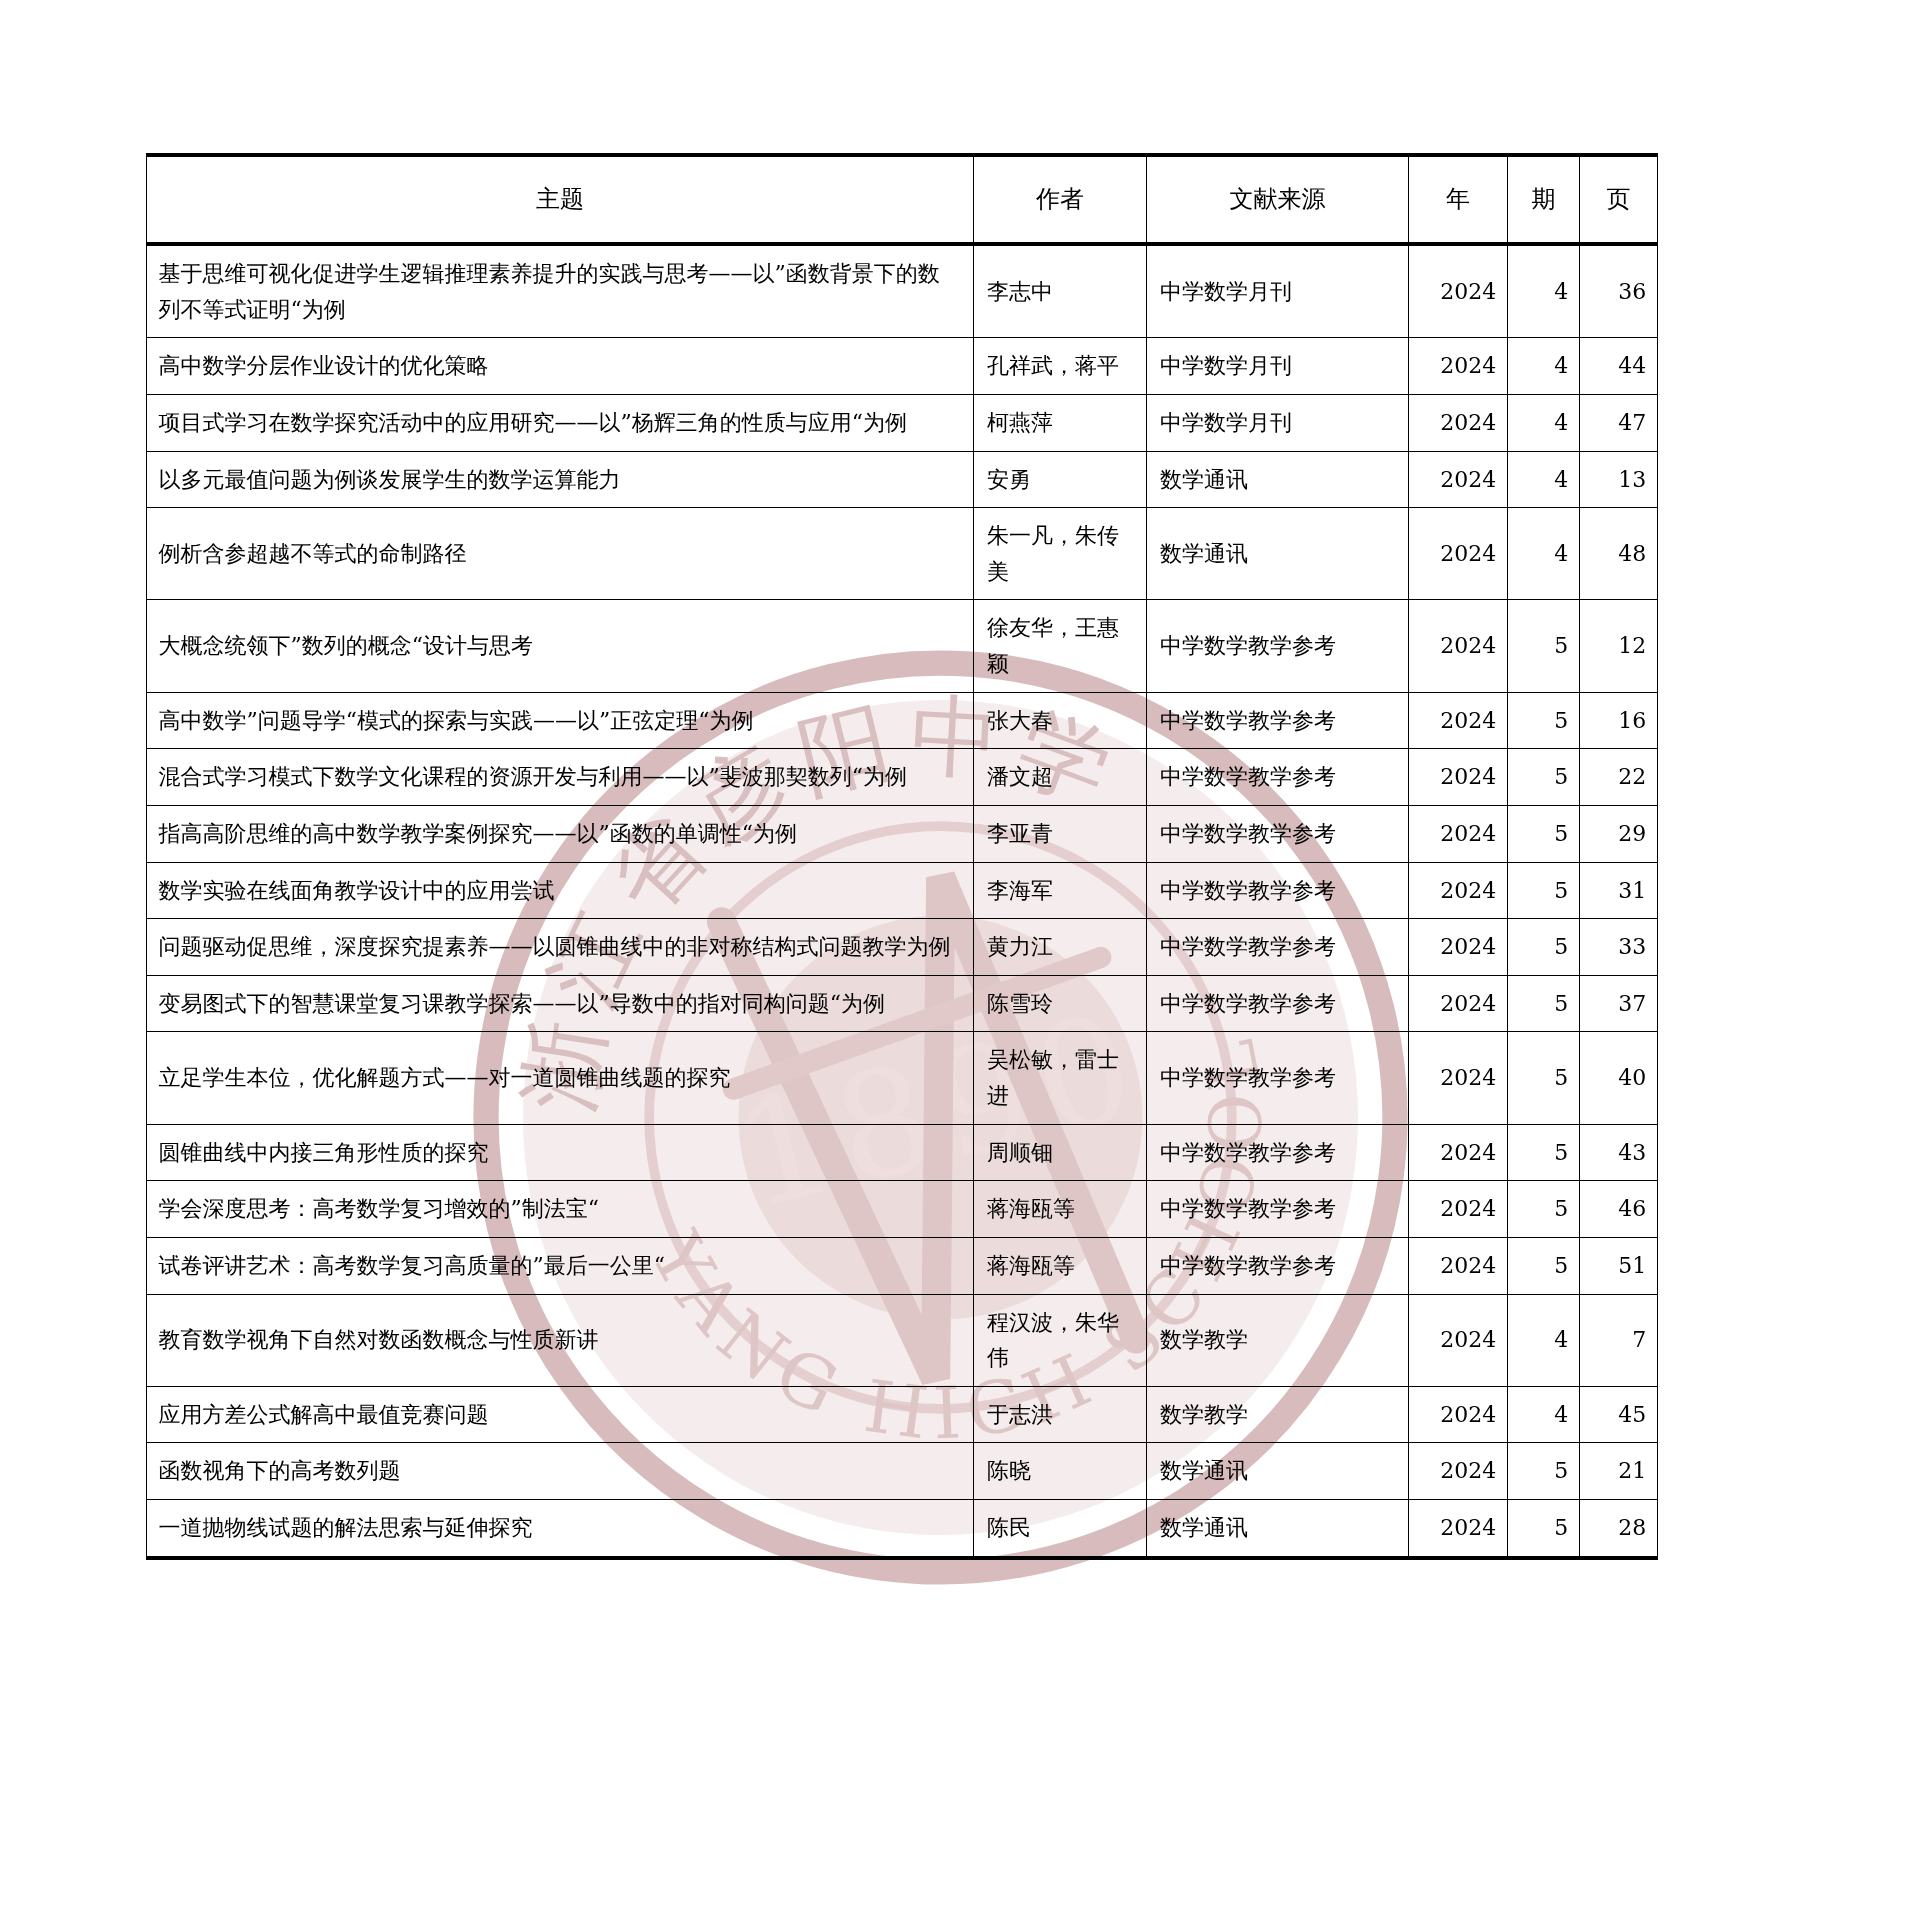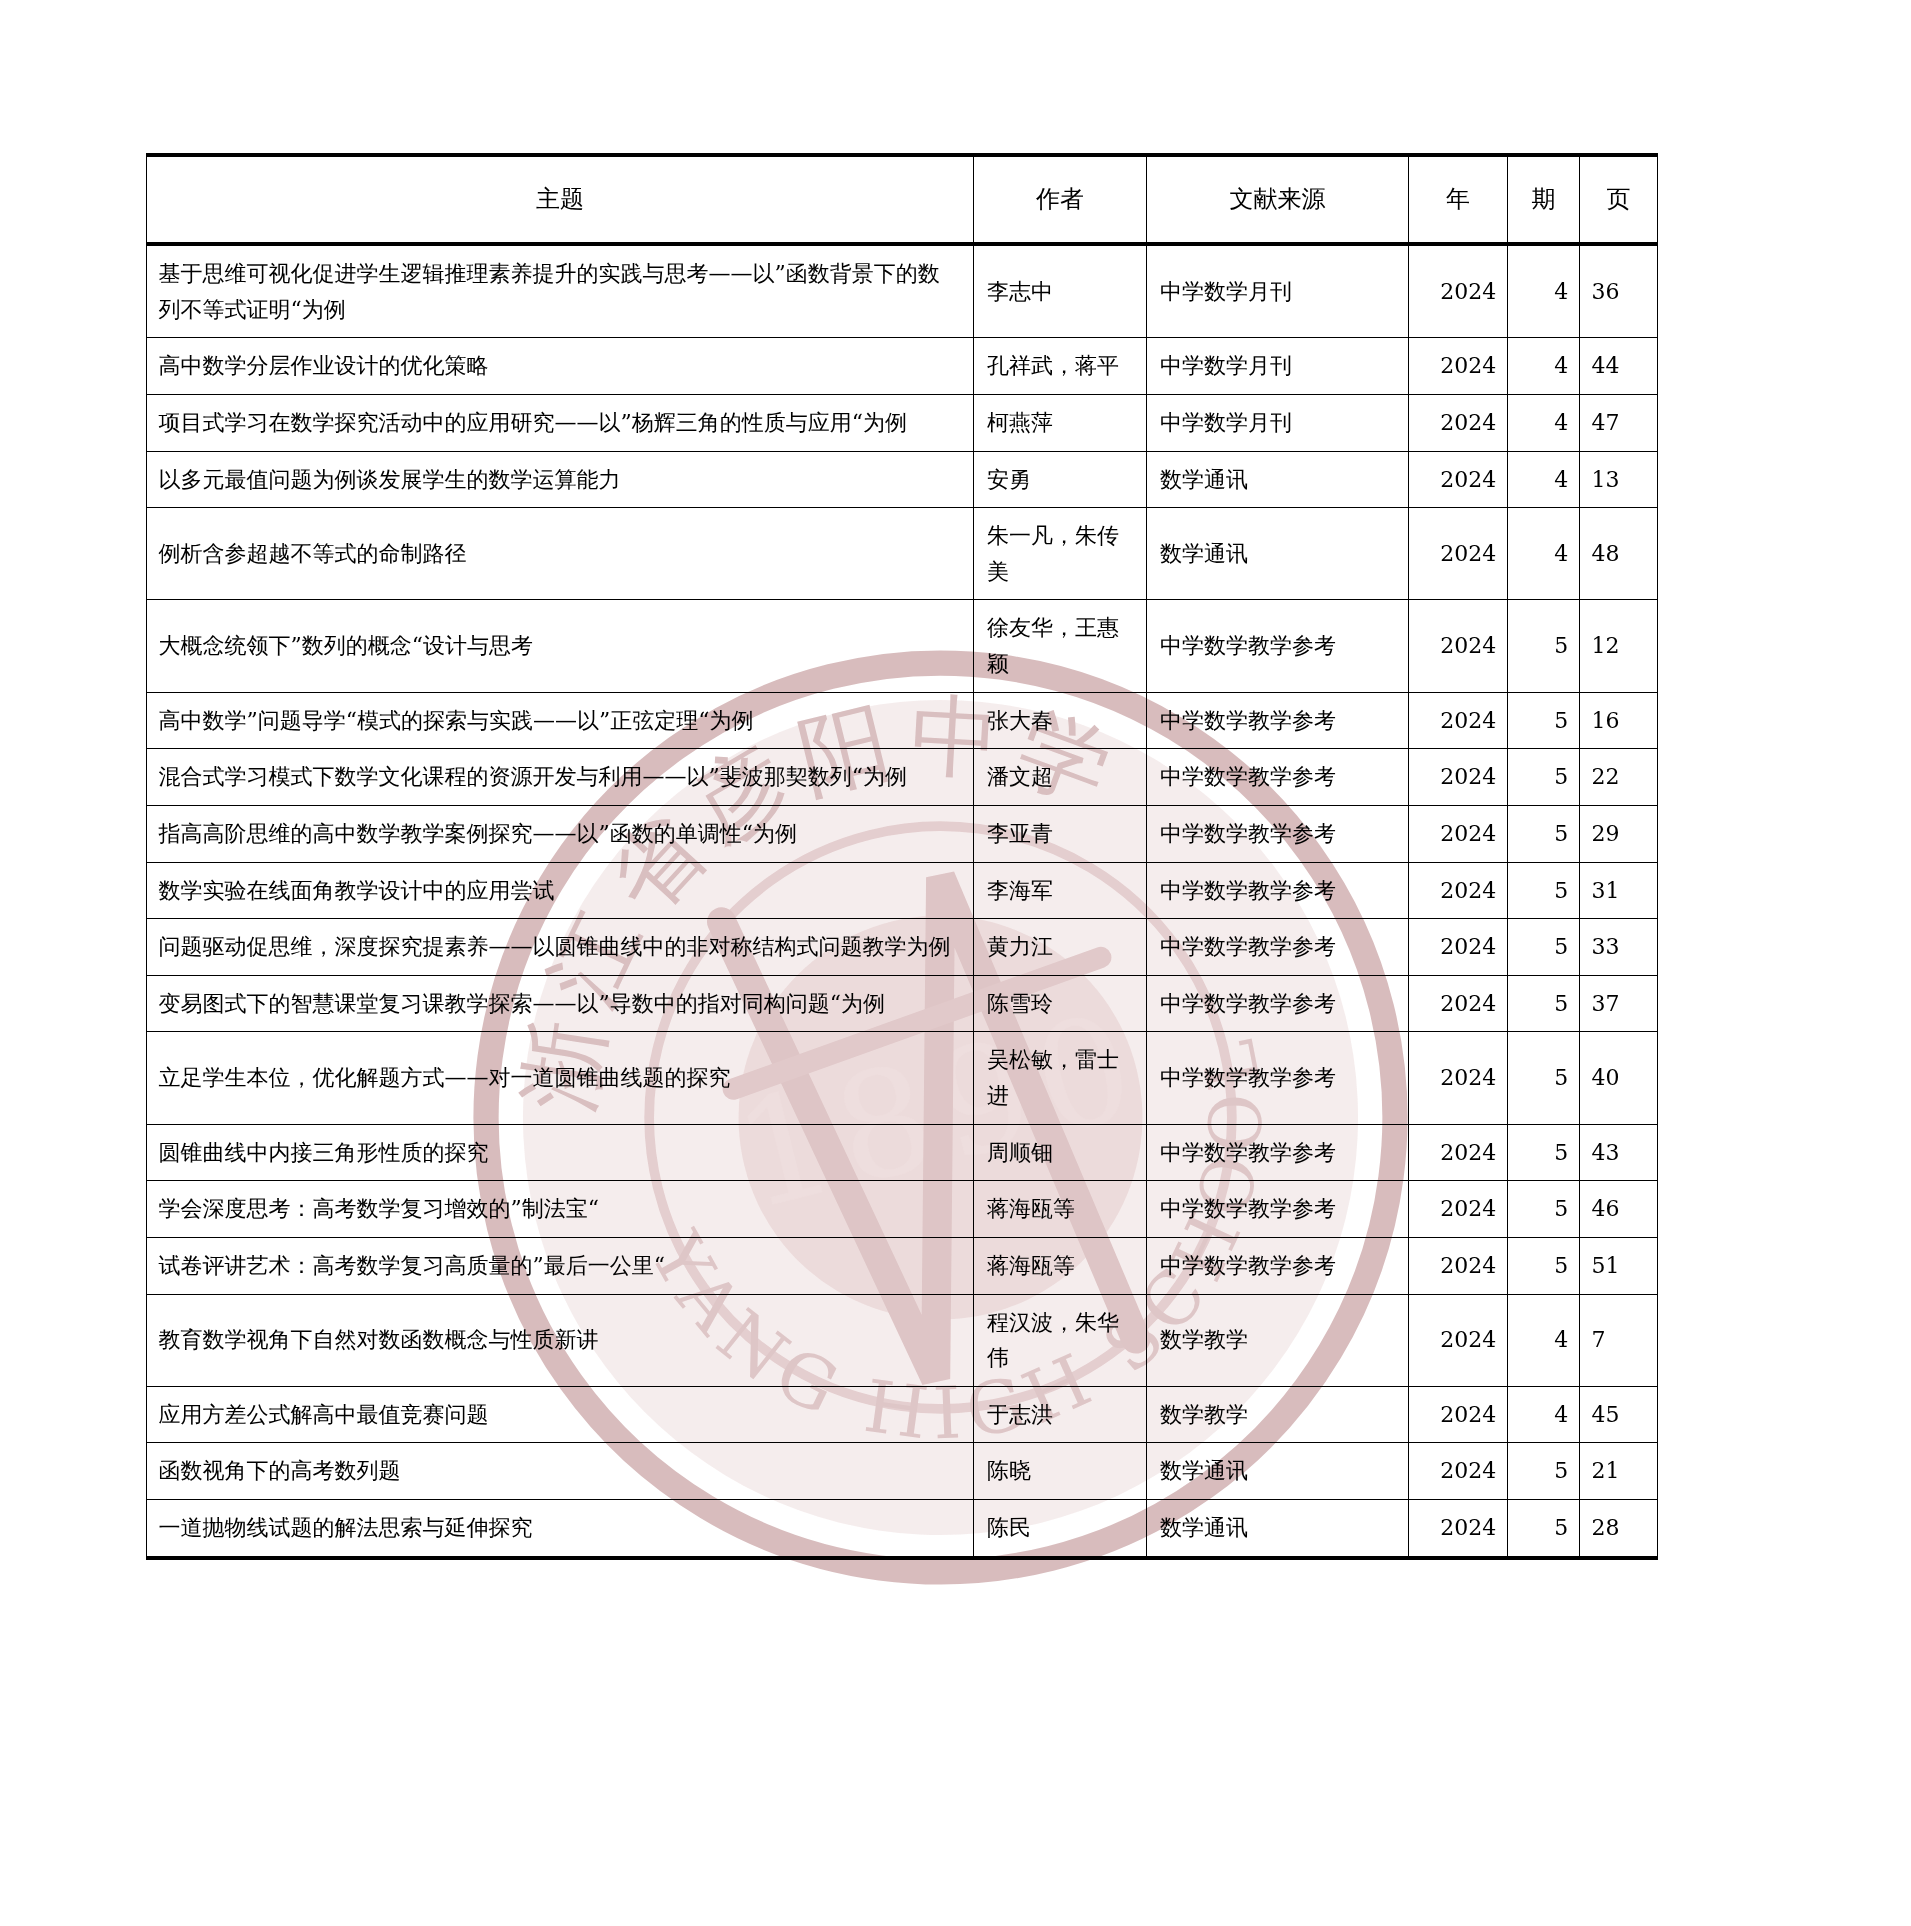--- a/index.html
+++ b/index.html
@@ -72,21 +72,21 @@
     height: 65px;
     font-size: 24px;
   }
   table.biblio thead th.h-subject { text-align: center; }
 
   tbody tr td.cell-subject { text-align: left; }
   tbody tr td.cell-author  { text-align: left; padding-left: 13px; margin-left: 20px; }
   tbody tr td.cell-source  { text-align: left; padding-left: 13px; }
   tbody tr td.cell-year    { text-align: right; padding-right: 10.8px; }
   tbody tr td.cell-issue   { text-align: right; padding-right: 10.8px; }
-  tbody tr td.cell-page    { padding-right: 10.8px; }
+  tbody tr td.cell-page    { text-align: right; padding-right: 10.8px; }
 
   tbody tr:last-child td { border-bottom: 4.2px solid #000000; }
 
   .num { font-family: "DejaVu Serif", "Liberation Serif", serif; margin-left: 7px; }
 </style>
 </head>
 <body>
 
 <div class="page">
 

